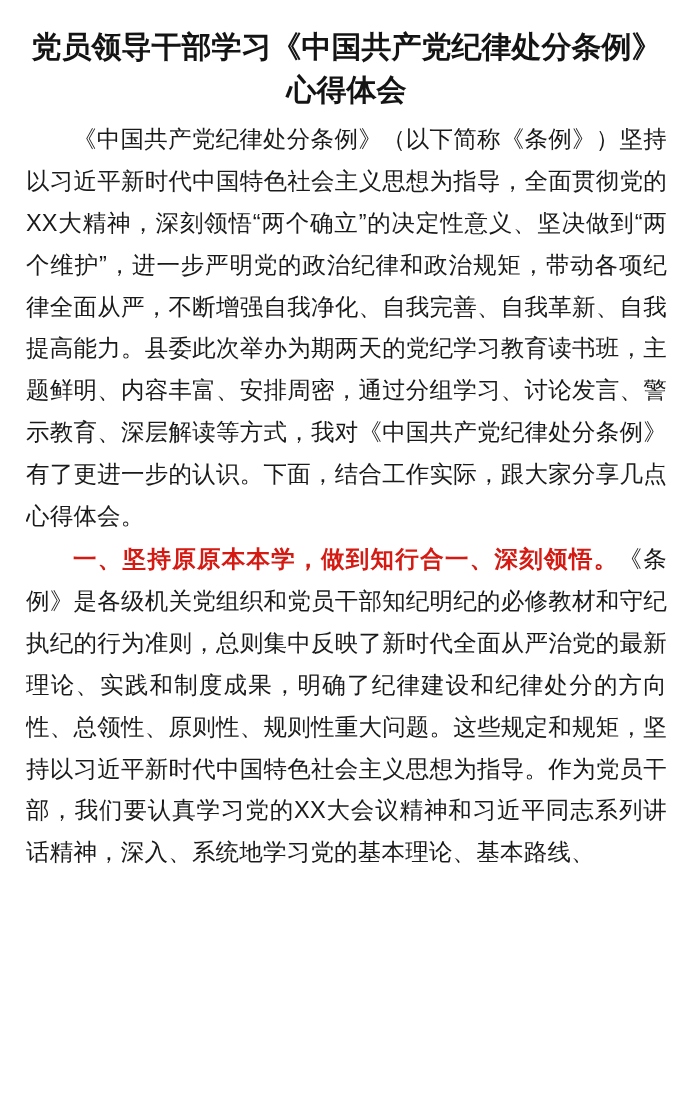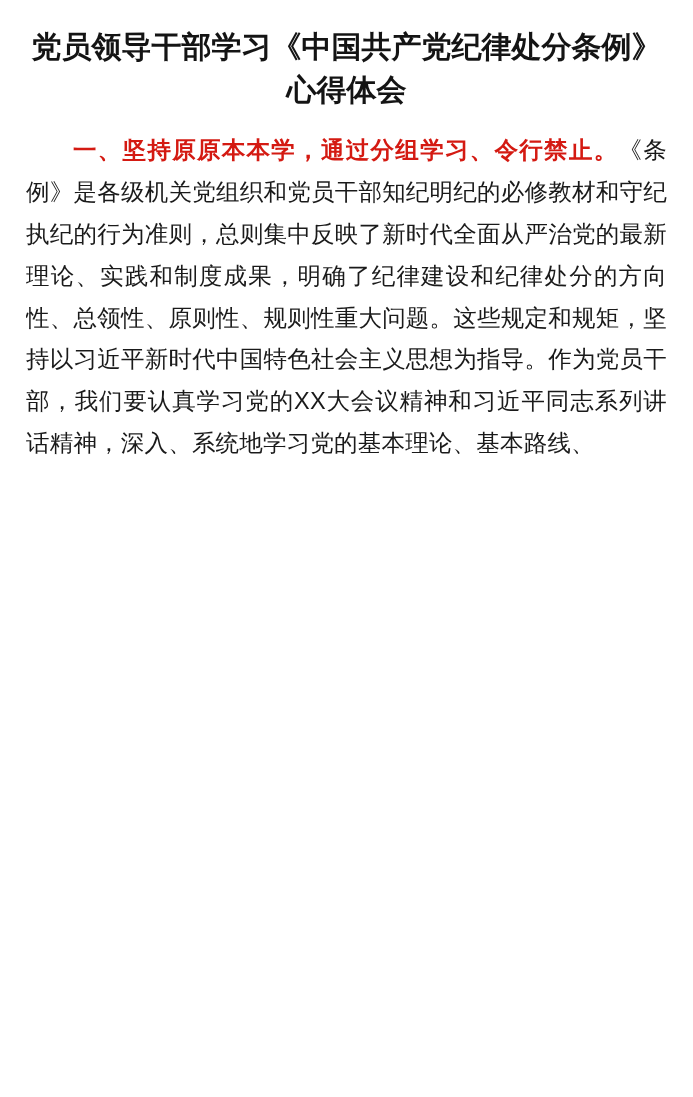--- a/index.html
+++ b/index.html
@@ -21,21 +21,21 @@
     padding: 26px 26px 0 26px;
     position: relative;
   }
   .doc-title {
     font-size: 30px;
     font-weight: bold;
     line-height: 1.42;
     text-align: center;
     letter-spacing: 0px;
     color: #141414;
-    margin: 0 0 19px 0;
+    margin: 0 0 8px 0;
     padding: 0 4px;
   }
   .para {
     font-size: 23.5px;
     line-height: 1.78;
     text-align: justify;
     text-justify: inter-ideograph;
     color: #1a1a1a;
     margin: 0 0 2px 0;
     text-indent: 2em;
@@ -51,17 +51,18 @@
 </style>
 </head>
 <body>
 
 <div class="page">
 
   <h1 class="doc-title">党员领导干部学习《中国共产党纪律处分条例》心得体会</h1>
 
   <div class="body clip">
 
+    <p class="para">《中国共产党纪律处分条例》（以下简称《条例》）坚持以习近平新时代中国特色社会主义思想为指导，全面贯彻党的XX大精神，深刻领悟“两个确立”的决定性意义、坚决做到“两个维护”，进一步严明党的政治纪律和政治规矩，带动各项纪律全面从严，不断增强自我净化、自我完善、自我革新、自我提高能力。县委此次举办为期两天的党纪学习教育读书班，主题鲜明、内容丰富、安排周密，通过分组学习、讨论发言、警示教育、深层解读等方式，我对《中国共产党纪律处分条例》有了更进一步的认识。下面，结合工作实际，跟大家分享几点心得体会。</p>
 
-    <p class="para"><span class="heading-run">一、坚持原原本本学，通过分组学习、令行禁止。</span><span>《条例》是各级机关党组织和党员干部知纪明纪的必修教材和守纪执纪的行为准则，总则集中反映了新时代全面从严治党的最新理论、实践和制度成果，明确了纪律建设和纪律处分的方向性、总领性、原则性、规则性重大问题。这些规定和规矩，坚持以习近平新时代中国特色社会主义思想为指导。作为党员干部，我们要认真学习党的XX大会议精神和习近平同志系列讲话精神，深入、系统地学习党的基本理论、基本路线、</span></p>
+    <p class="para"><span class="heading-run">一、坚持原原本本学，做到知行合一、深刻领悟。</span><span>《条例》是各级机关党组织和党员干部知纪明纪的必修教材和守纪执纪的行为准则，总则集中反映了新时代全面从严治党的最新理论、实践和制度成果，明确了纪律建设和纪律处分的方向性、总领性、原则性、规则性重大问题。这些规定和规矩，坚持以习近平新时代中国特色社会主义思想为指导。作为党员干部，我们要认真学习党的XX大会议精神和习近平同志系列讲话精神，深入、系统地学习党的基本理论、基本路线、</span></p>
 
   </div>
 </div>
 
 </body></html>

